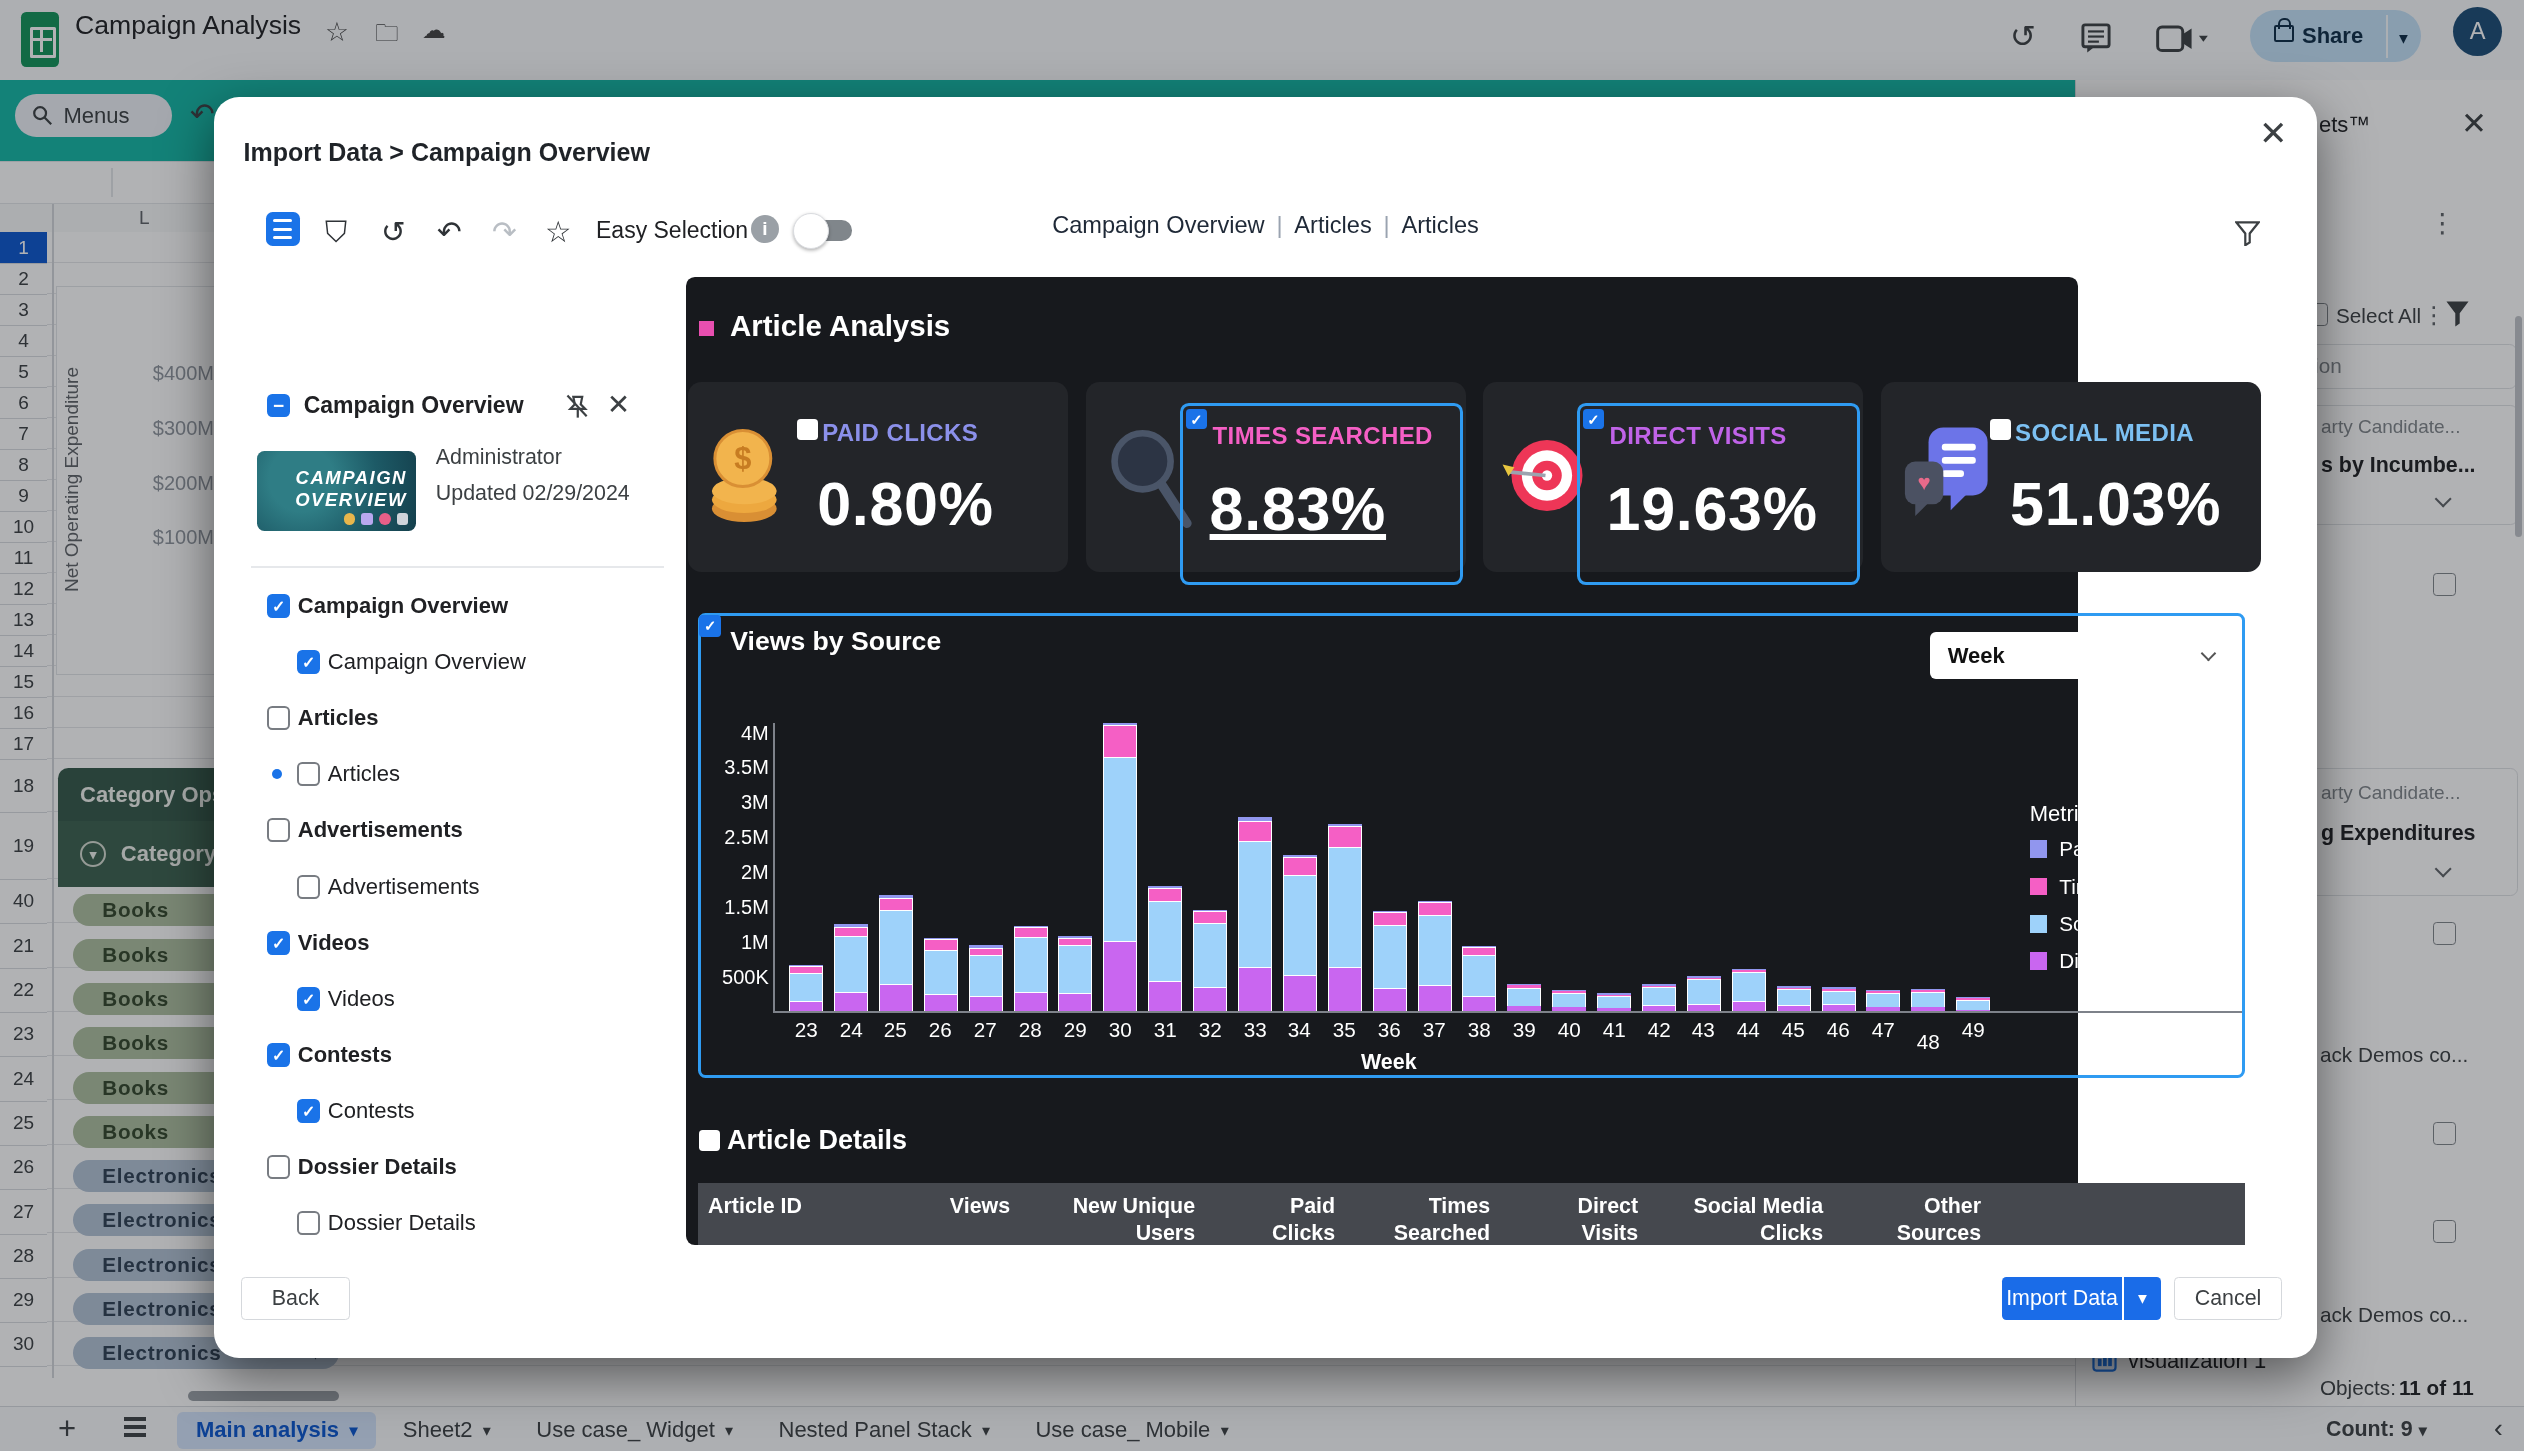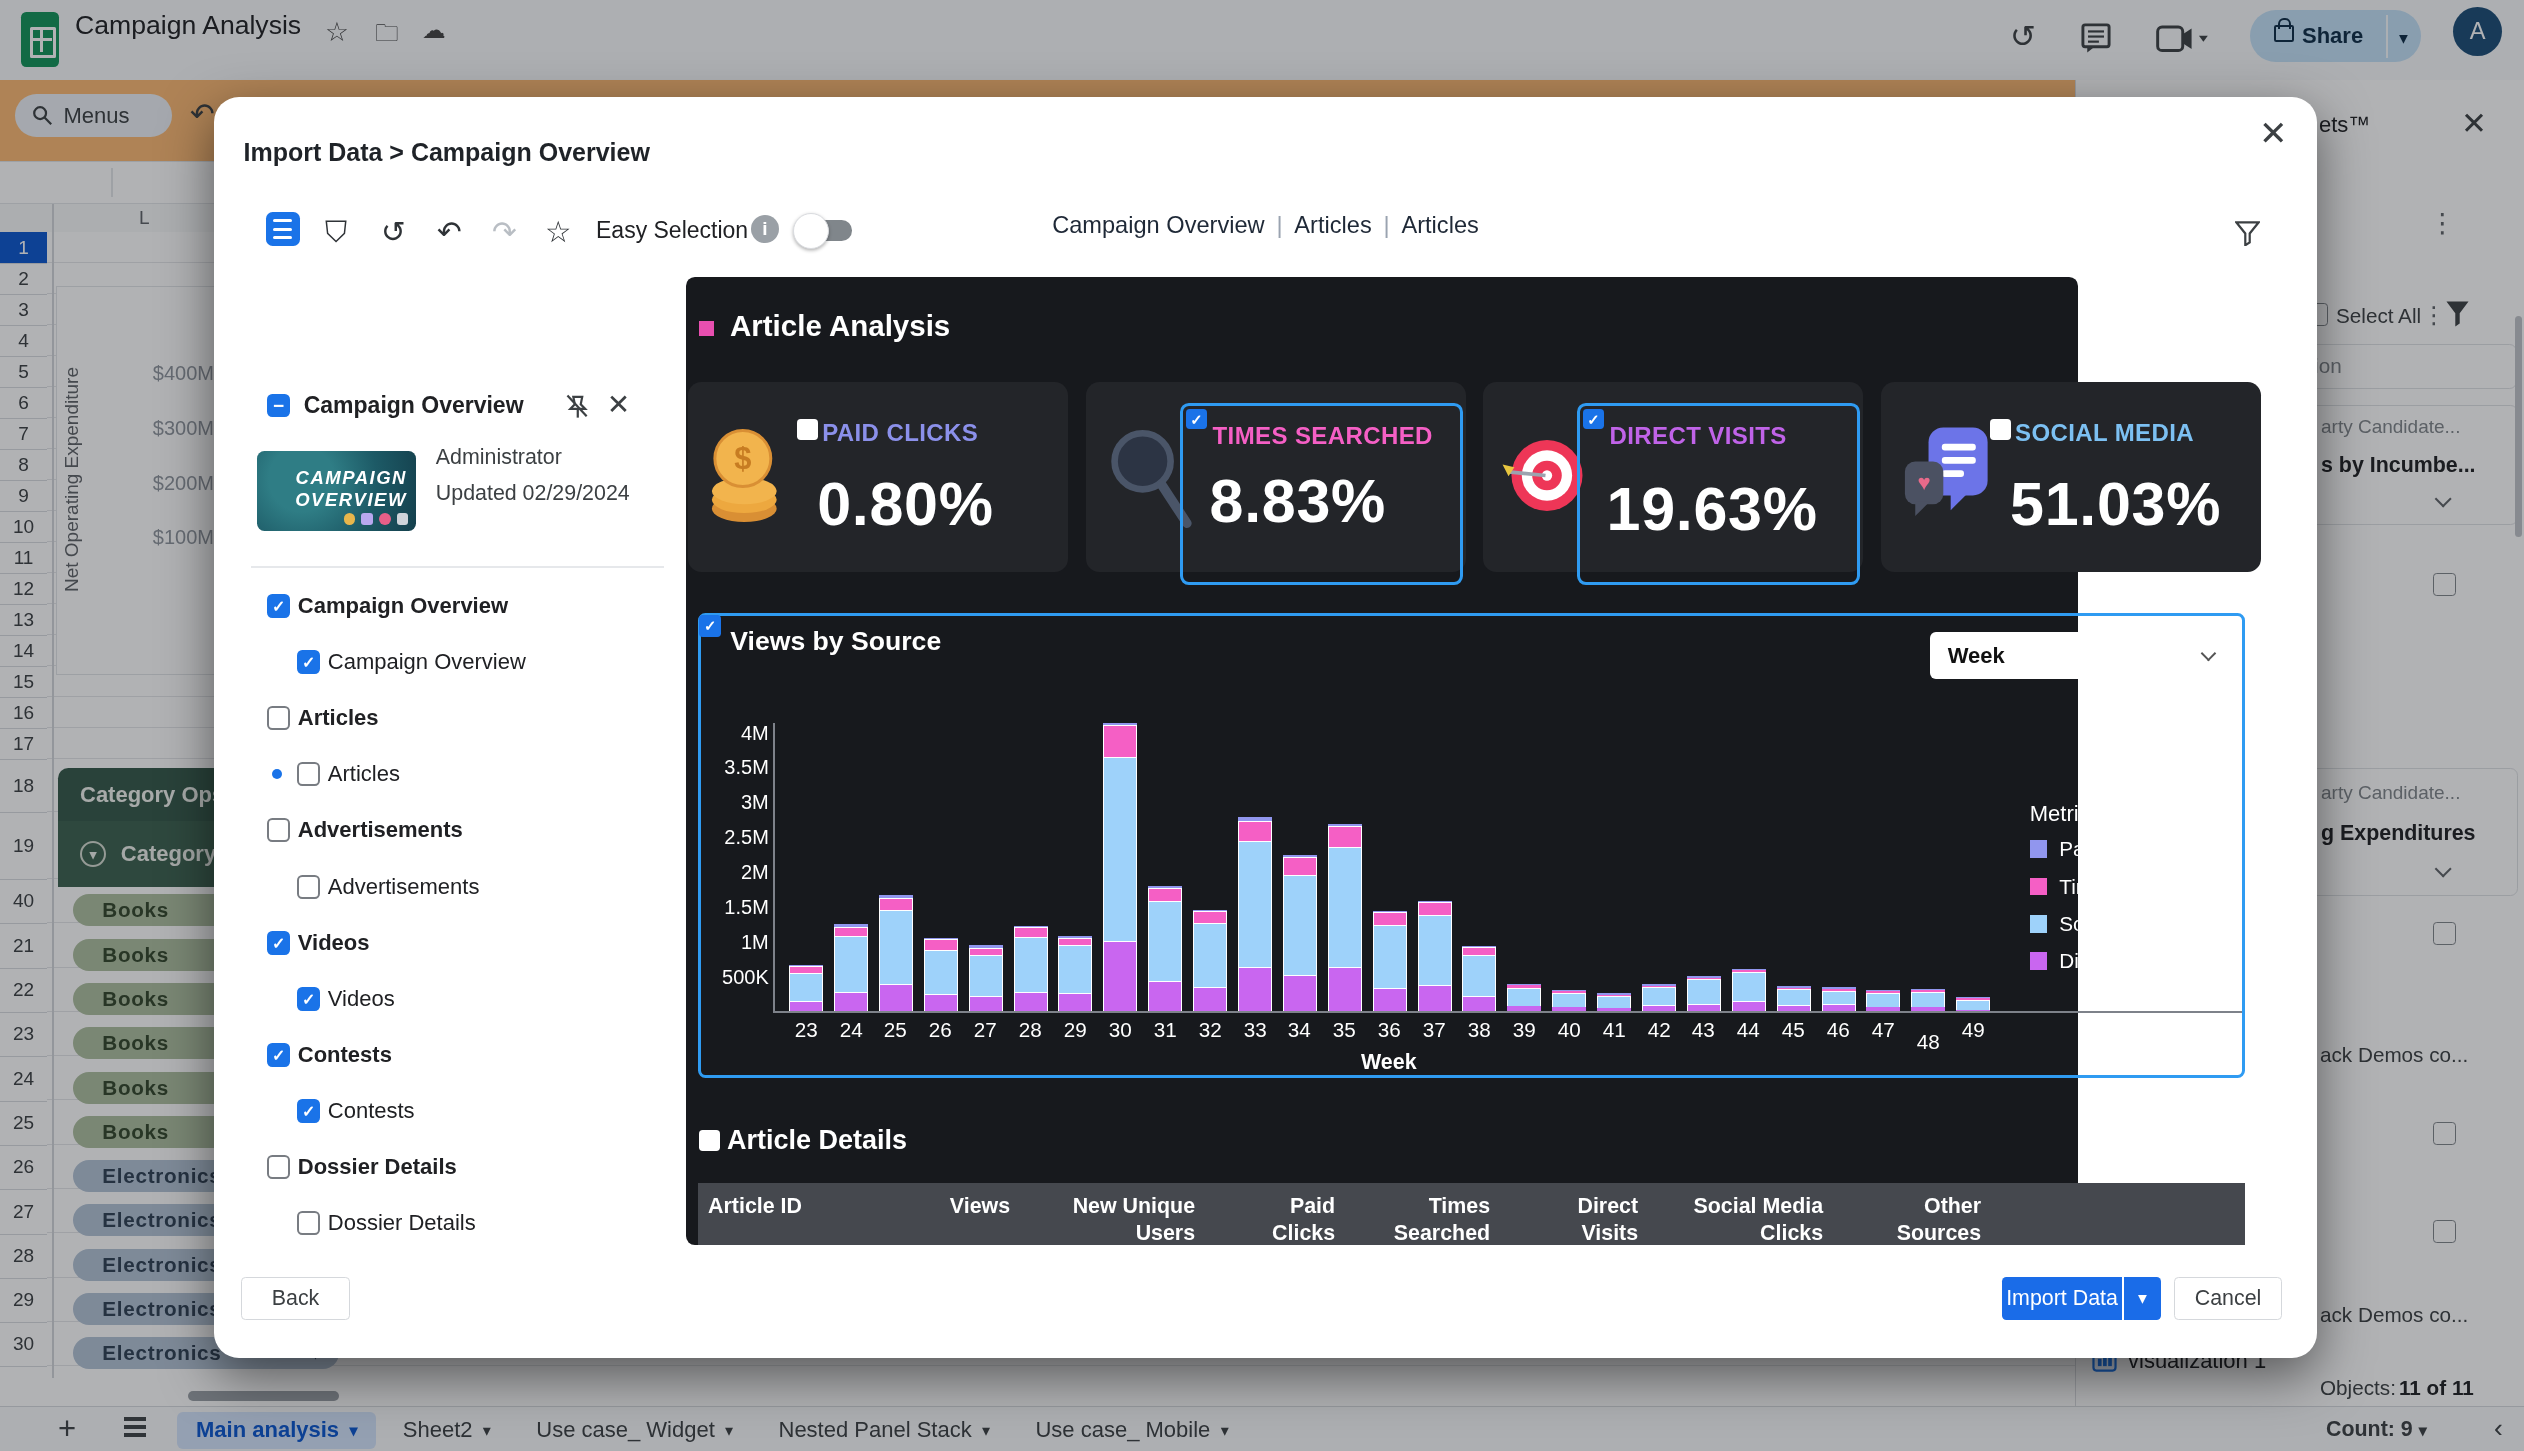--- a/index.html
+++ b/index.html
@@ -1,17 +1,17 @@
 <!DOCTYPE html>
 <html style="font-size:11.8px"><head>
 <meta charset="utf-8">
 <style>
   html,body{margin:0;padding:0;}
   body{font-family:"Liberation Sans",sans-serif;background:#888;}
-  #stage{position:relative;width:2525px;height:1451px;overflow:hidden;background:#fdba74;}
+  #stage{position:relative;width:2525px;height:1451px;overflow:hidden;background:#14b8a6;}
   .abs{position:absolute;}
   
   #topbar{left:0;top:0;width:2525px;height:80px;background:#f9fbfd;}
   .sheets-icon{left:20.7px;top:11.8px;width:38px;height:55px;background:#12945a;border-radius:5.2px;}
   .sheets-icon .grid{position:absolute;left:8.9px;top:14.8px;width:20.7px;height:25px;border:3px solid #fff;border-radius:1.5px;}
   .sheets-icon .grid:before{content:"";position:absolute;left:7.4px;top:-1.5px;width:3px;height:23.6px;background:#fff;}
   .sheets-icon .grid:after{content:"";position:absolute;left:-1.5px;top:8.9px;width:20.7px;height:3px;background:#fff;}
   #doc-title{left:75px;top:10.3px;font-size:26.6px;color:#202124;font-weight:500;}
   .tb-ic{font-size:26.6px;color:#444;top:16px;}
   #menu-row{left:74px;top:43px;display:flex;gap:28px;font-size:22px;color:#202124;}
@@ -545,21 +545,21 @@
             <div class="val" style="left: 129px; top: 87px;">0.80%</div>
           </div>
           <div class="kpi" style="left: 400px;">
             <div class="icon"><svg width="89" height="118" viewBox="0 0 120 160">
                 <circle cx="52" cy="56" r="38" fill="#2c3444" stroke="#4a5568" stroke-width="9"></circle>
                 <line x1="78" y1="88" x2="112" y2="140" stroke="#4a5568" stroke-width="13" stroke-linecap="round"></line>
               </svg></div>
             <div class="selbox">
               <div class="cb on" style="left: 3px; top: 3px;">✓</div>
               <div class="lab" style="left: 29.5px; top: 16px; color: rgb(245, 95, 197);">TIMES SEARCHED</div>
-              <div class="val" style="left: 26.6px; top: 60px;">8.83%</div>
+              <div class="val" style="left: 26.6px; top: 68px; text-decoration: underline;">8.83%</div>
             </div>
           </div>
           <div class="kpi" style="left: 797px;">
             <div class="icon"><svg width="89" height="111" viewBox="0 0 120 150">
                 <circle cx="62" cy="75" r="48" fill="#ee3657"></circle>
                 <circle cx="62" cy="75" r="34" fill="#ffffff"></circle>
                 <circle cx="62" cy="75" r="20" fill="#ee3657"></circle>
                 <circle cx="62" cy="75" r="7" fill="#ffffff"></circle>
                 <line x1="10" y1="70" x2="60" y2="75" stroke="#9ca3af" stroke-width="5"></line>
                 <path d="M2 60 L18 64 L10 76 Z" fill="#e8c63f"></path>

